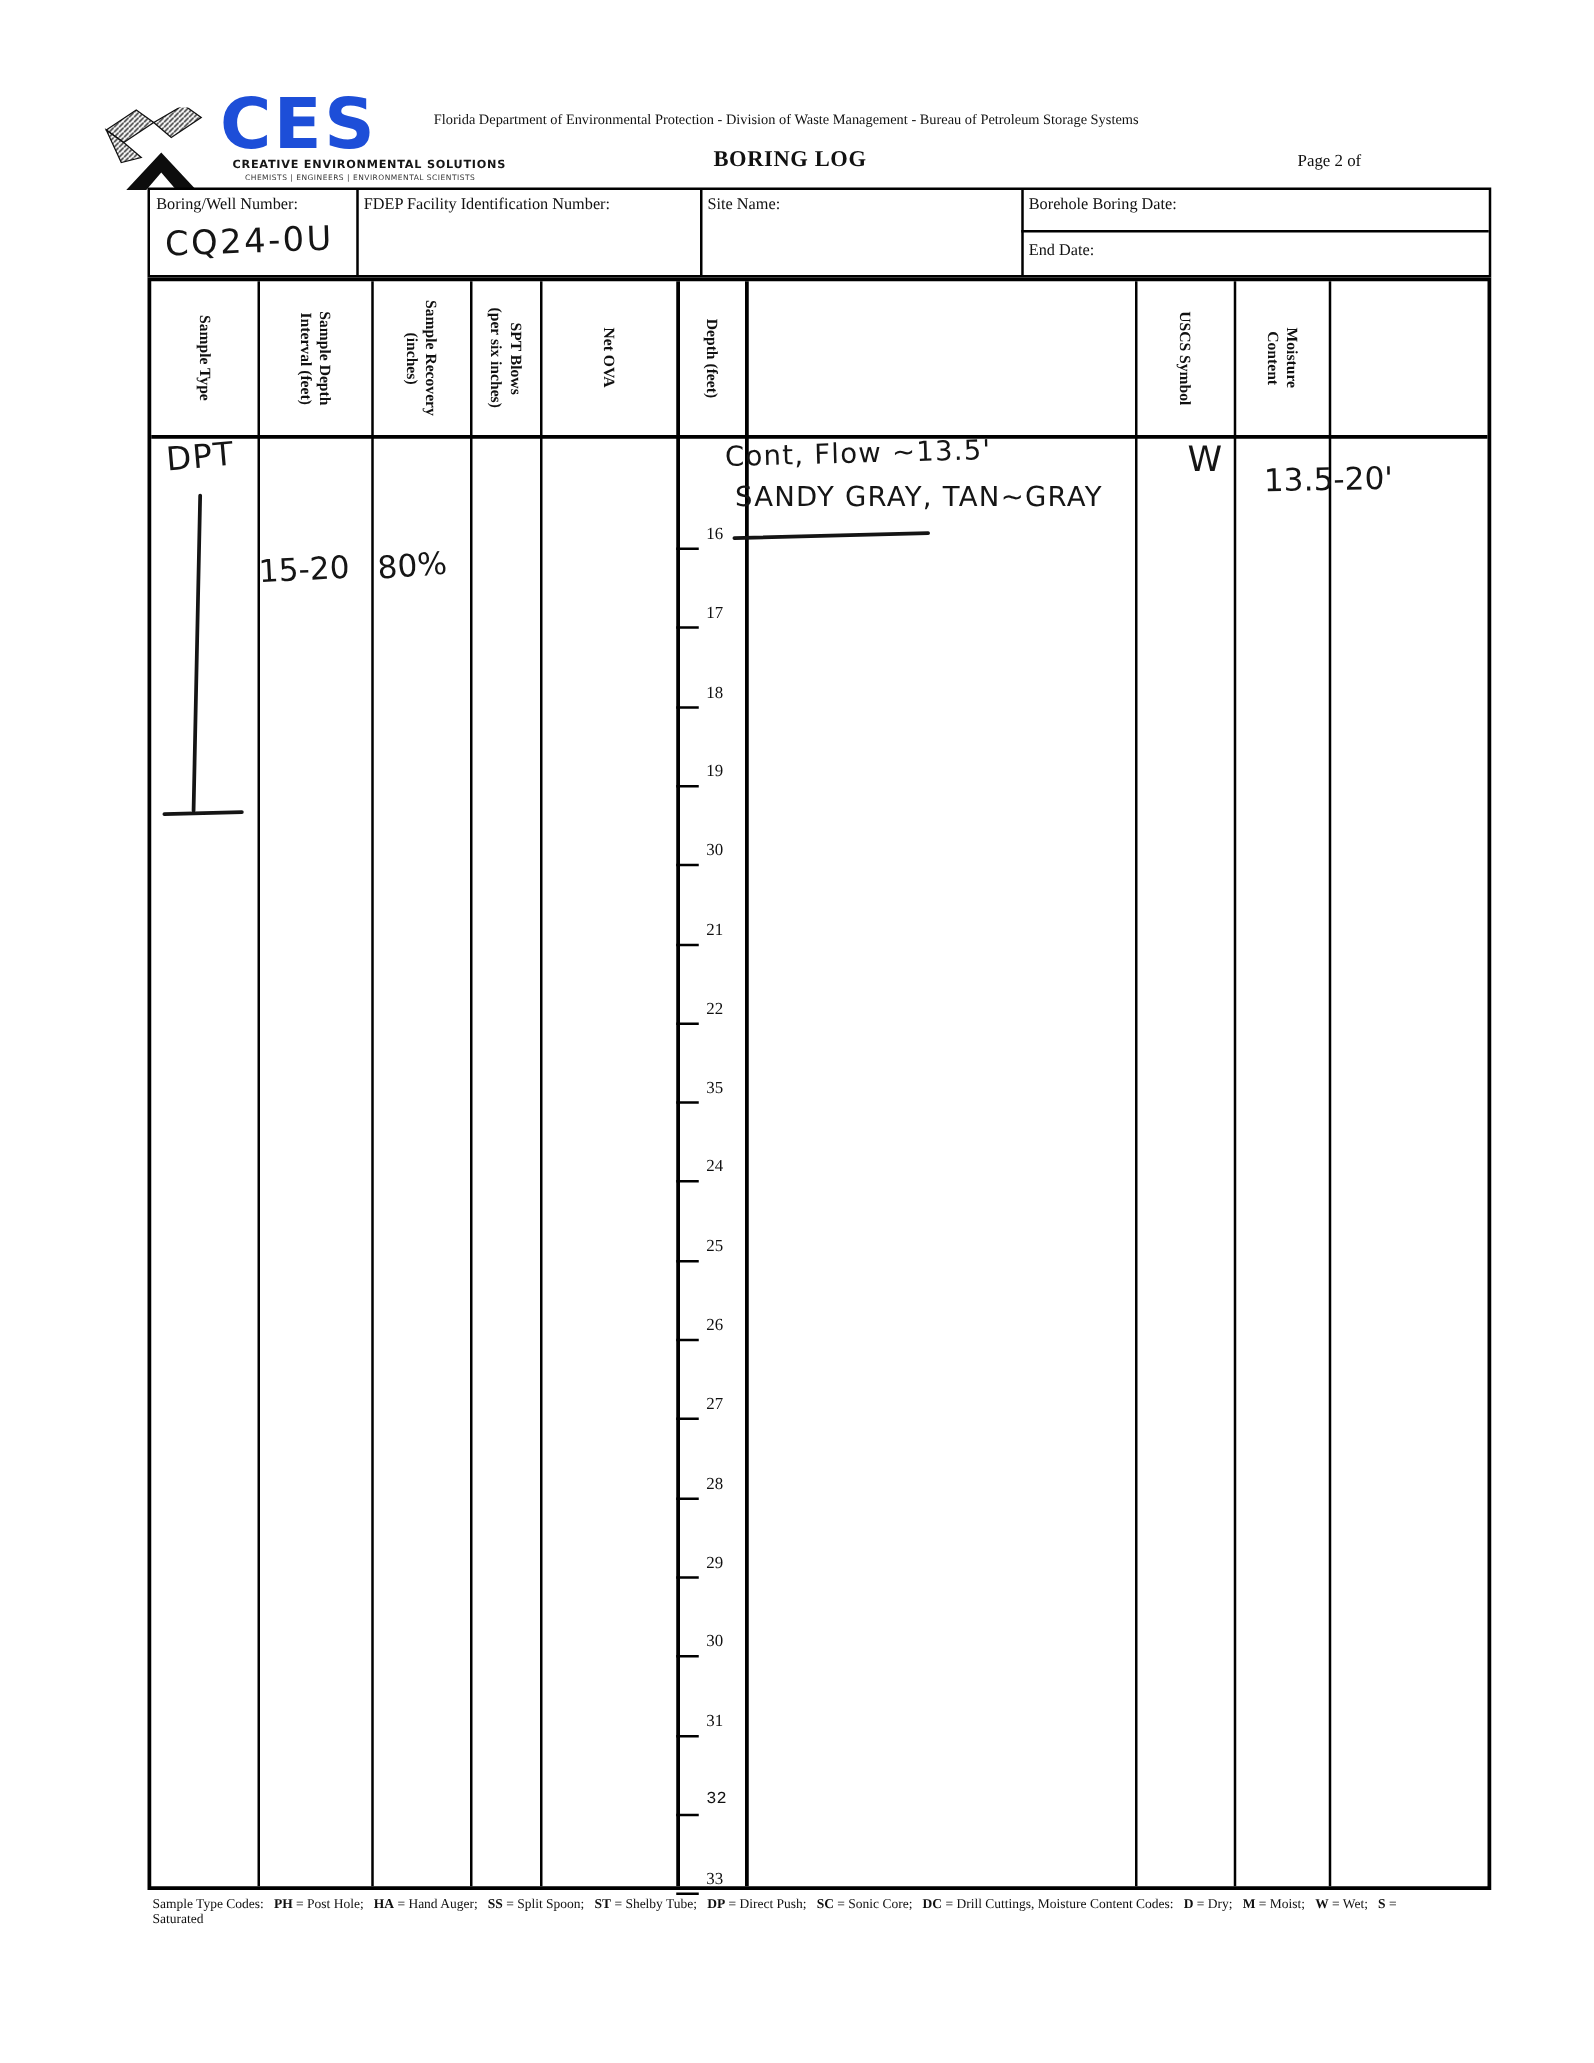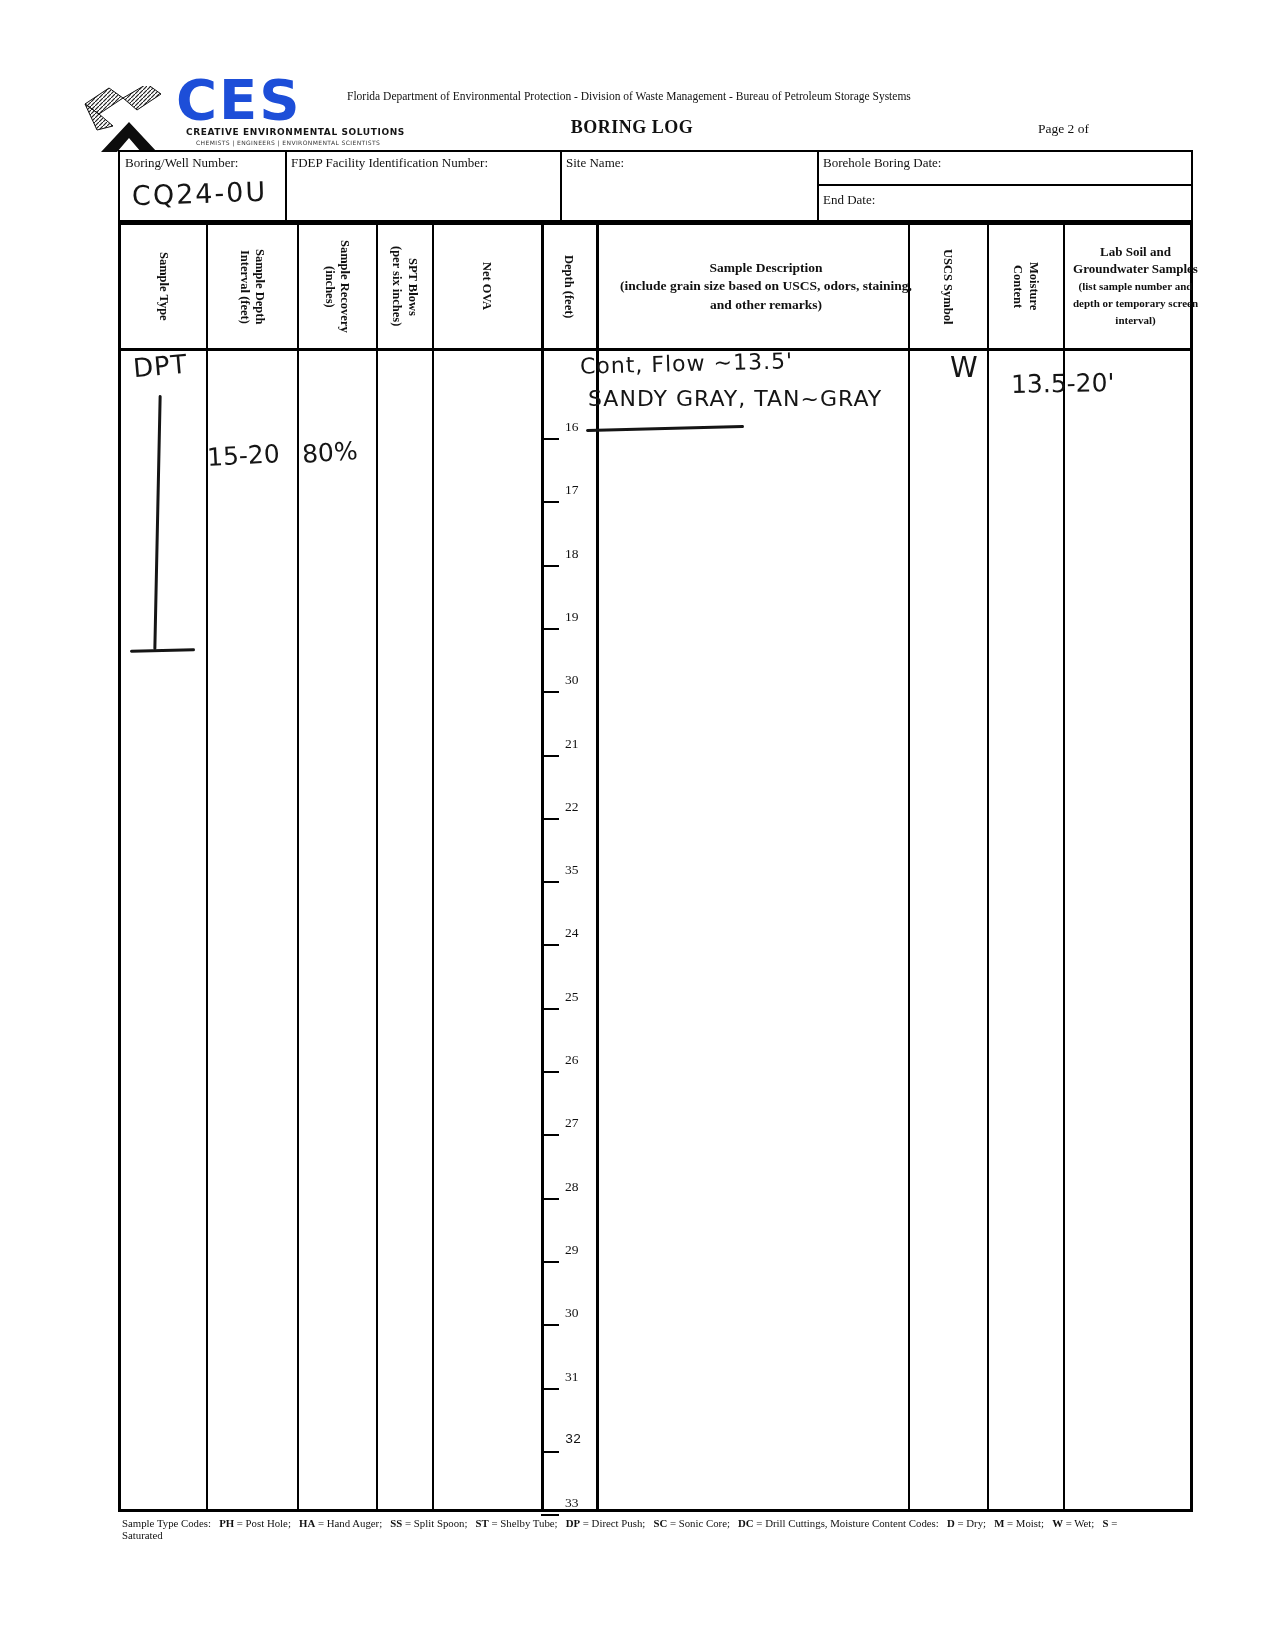--- a/index.html
+++ b/index.html
@@ -116,39 +116,27 @@
     <div class="vcell" style="left:255px;width:56px;">
       <span>SPT Blows
 (per six inches)</span>
       </div>
     <div class="vcell" style="left:311px;width:109px;">
       <span>Net OVA</span>
       </div>
     <div class="vcell" style="left:420px;width:55px;">
       <span>Depth (feet)</span>
       </div>
-    <div class="hcell desc-head" style="left:475px;width:312px;">
-      <div>
-        <span>Sample Description</span><br>
-        <span>(include grain size based on USCS, odors, staining, and other remarks)</span>
-      </div>
-    </div>
     <div class="vcell" style="left:787px;width:79px;">
       <span>USCS Symbol</span>
       </div>
     <div class="vcell" style="left:866px;width:76px;">
       <span>Moisture
 Content</span>
       </div>
-    <div class="hcell lab-head" style="left:942px;width:133px;">
-      <div>
-        <span>Lab Soil and Groundwater Samples</span>
-        <span class="small">(list sample number and depth or temporary screen interval)</span>
-      </div>
-    </div>
 
     <div class="abs" style="left:0;top:0;width:100%;height:100%;">
         <div class="tick" style="top: 213px;"></div>
         <div class="tick-num" style="top: 194px;">16</div>
         <div class="tick" style="top: 276.3px;"></div>
         <div class="tick-num" style="top: 257.3px;">17</div>
         <div class="tick" style="top: 339.6px;"></div>
         <div class="tick-num" style="top: 320.6px;">18</div>
         <div class="tick" style="top: 402.9px;"></div>
         <div class="tick-num" style="top: 383.9px;">19</div>

